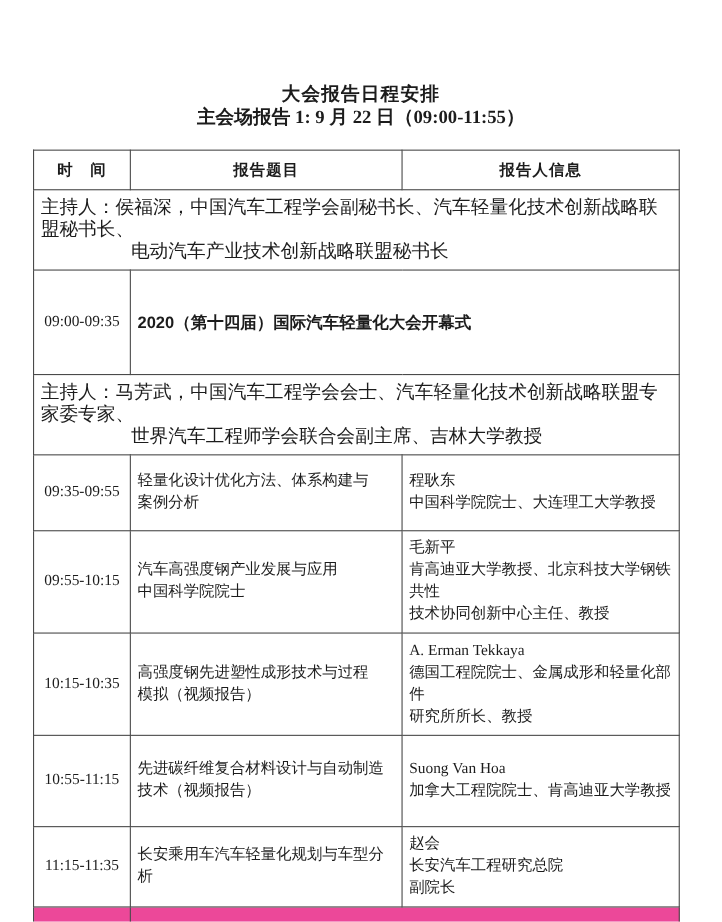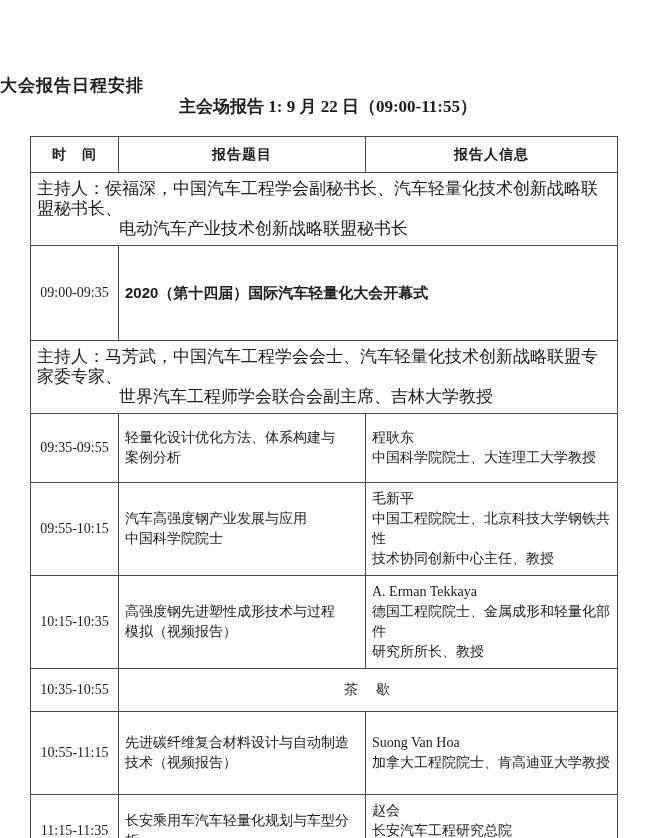--- a/index.html
+++ b/index.html
@@ -11,20 +11,21 @@
   }
   .page {
     position: relative;
     width: 656px;
     height: 838px;
     background: #ffffff;
     overflow: hidden;
   }
   .doc-title {
     padding-top: 76px;
+    text-align: center;
     font-size: 17px;
     font-weight: bold;
     letter-spacing: 1px;
     line-height: 20px;
   }
   .doc-subtitle {
     margin-top: 0;
     text-align: center;
     font-size: 17px;
     font-weight: bold;
@@ -145,39 +146,35 @@
           </td>
         </tr>
         <tr class="r5 talk">
           <td class="time">09:55-10:15</td>
           <td class="ttl">
             <div>汽车高强度钢产业发展与应用</div>
             <div>中国科学院院士</div>
           </td>
           <td class="spk">
             <div>毛新平</div>
-            <div>中国工程院院士、北京科技大学钢铁共性</div>
+            <div>肯高迪亚大学教授、北京科技大学钢铁共性</div>
             <div>技术协同创新中心主任、教授</div>
           </td>
         </tr>
         <tr class="r6 talk">
           <td class="time">10:15-10:35</td>
           <td class="ttl">
             <div>高强度钢先进塑性成形技术与过程</div>
             <div>模拟（视频报告）</div>
           </td>
           <td class="spk">
             <div>A. Erman Tekkaya</div>
             <div>德国工程院院士、金属成形和轻量化部件</div>
             <div>研究所所长、教授</div>
           </td>
-        </tr>
-        <tr class="r7 break">
-          <td class="time">10:35-10:55</td>
-          <td colspan="2" class="centerlabel">茶　歇</td>
         </tr>
         <tr class="r8 talk">
           <td class="time">10:55-11:15</td>
           <td class="ttl">
             <div>先进碳纤维复合材料设计与自动制造</div>
             <div>技术（视频报告）</div>
           </td>
           <td class="spk">
             <div>Suong Van Hoa</div>
             <div>加拿大工程院院士、肯高迪亚大学教授</div>

